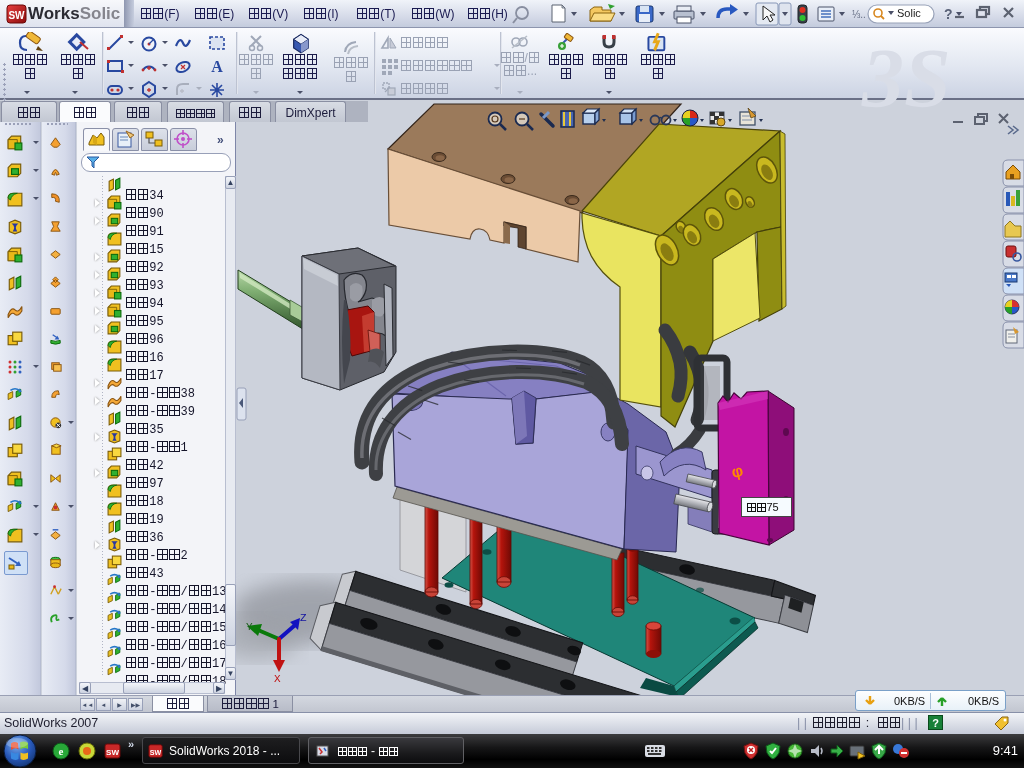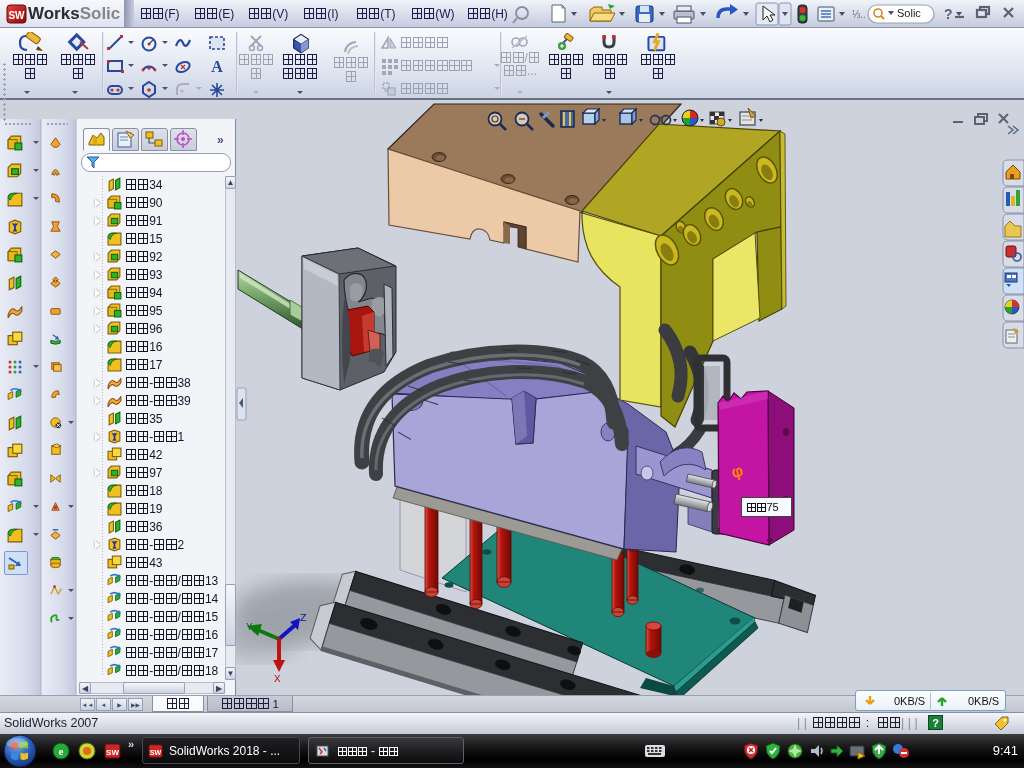--- a/index.html
+++ b/index.html
@@ -36,21 +36,21 @@
 #col1{position:absolute;left:0;top:17px;width:41px;height:576px;background:linear-gradient(90deg,#e8ecf5,#d5daea 70%,#c3c9dd);border-right:1px solid #b6bdd2;}
 #col2{position:absolute;left:42px;top:17px;width:34px;height:576px;background:linear-gradient(90deg,#e8ecf5,#d5daea 70%,#c3c9dd);border-right:1px solid #b6bdd2;}
 #tree{position:absolute;left:77px;top:17px;width:159px;height:576px;background:#f3f4f8;border-right:1px solid #7e86a8;}
 .grip{position:absolute;left:4px;top:3px;width:28px;height:5px;background-image:radial-gradient(circle,#9aa0b8 1px,transparent 1.2px);background-size:4px 4px;}
 
 .mtab{position:absolute;top:9px;width:27px;height:23px;border:1px solid #8a90a8;border-radius:3px 3px 0 0;background:linear-gradient(#dde1ea,#c8cdda);}
 .mtab.act{background:#f7f8fb;border-bottom-color:#f7f8fb;}
 #filterbox{position:absolute;left:4px;top:34px;width:150px;height:19px;background:#fff;border:1px solid #98a0b8;border-radius:9px;}
 
 .trow{position:absolute;left:4px;height:18px;font-size:12px;color:#15152a;white-space:nowrap;}
-.trow .txt{position:absolute;left:44px;top:2px;}
+.trow .txt{position:absolute;left:44px;top:13px;font-family:Liberation Mono, monospace;}
 .arr{position:absolute;left:14px;top:5px;width:0;height:0;border-top:4px solid transparent;border-bottom:4px solid transparent;border-left:5px solid #fff;filter:drop-shadow(0 0 1px #888);}
 
 .sb{position:absolute;background:#e7eaf1;border:1px solid #b8bed0;}
 .sbtn{position:absolute;background:linear-gradient(#f4f6fa,#ccd2e0);border:1px solid #98a0b8;border-radius:2px;font-size:8px;color:#33415e;text-align:center;line-height:11px;}
 
 #doctabs{position:absolute;left:0;top:695px;width:1024px;height:17px;background:linear-gradient(#d4d8e0,#c2c6d0);border-top:1px solid #9aa0b4;}
 .dtab{position:absolute;top:0;height:16px;font-size:11.5px;color:#1c1c3c;text-align:center;padding-top:2px;border:1px solid #8a8fa2;border-top:none;}
 
 #statusbar{position:absolute;left:0;top:712px;width:1024px;height:22px;background:linear-gradient(#f2f4f8,#c6cbd8);border-top:1px solid #8890a8;font-size:12.5px;color:#1c1c2c;}
 
@@ -132,20 +132,28 @@
       <svg style="position:absolute;left:952px;top:4px;" width="66" height="18" viewBox="0 0 66 18">
         <g stroke="#5c6270" stroke-width="2.2" fill="none">
           <line x1="3" y1="13" x2="12" y2="13"></line>
           <rect x="28" y="3" width="9" height="7" fill="#dfe3ee"></rect>
           <rect x="25" y="6" width="9" height="7" fill="#dfe3ee"></rect>
           <path d="M52,4 L61,13 M61,4 L52,13"></path>
         </g>
       </svg>
     </div>
 
+<div id="tabrow">
+      <div class="tab" style="left:1px;width:56px;"><i class="c"></i><i class="c"></i></div>
+      <div class="tab act" style="left:59px;width:52px;"><i class="c"></i><i class="c"></i></div>
+      <div class="tab" style="left:114px;width:48px;"><i class="c"></i><i class="c"></i></div>
+      <div class="tab" style="left:167px;width:57px;letter-spacing:0;"><i class="c cs"></i><i class="c cs"></i><i class="c cs"></i><i class="c cs"></i></div>
+      <div class="tab" style="left:229px;width:42px;"><i class="c"></i><i class="c"></i></div>
+      <div class="tab" style="left:275px;width:71px;">DimXpert</div>
+    </div>
 
 <div id="main">
 <svg id="vpsvg" width="1024" height="593" viewBox="0 102 1024 593">
 <defs>
 <linearGradient id="rodg" x1="0" y1="0" x2="0" y2="1">
             <stop offset="0" stop-color="#b8d8a8"></stop>
             <stop offset="0.35" stop-color="#7fae72"></stop>
             <stop offset="1" stop-color="#2e5229"></stop>
           </linearGradient>
 <linearGradient id="ping" x1="0" y1="0" x2="1" y2="0">
@@ -1004,20 +1012,21 @@
         <rect x="2.5" y="2" width="3.5" height="4" fill="#c03030"></rect>
         <rect x="12" y="2" width="3.5" height="4" fill="#c03030"></rect>
       </svg>
       <div class="tlbl" style="left:588px;top:25px;width:44px;"><i class="c"></i><i class="c"></i><i class="c"></i><br><i class="c"></i></div>
       <span class="dd" style="left:606px;top:63px;"></span>
       <svg style="position:absolute;left:646px;top:4px;" width="22" height="22" viewBox="0 0 18 18">
         <rect x="2" y="4" width="13" height="11" rx="1" fill="#d8e4f4" stroke="#2848a0" stroke-width="1.6"></rect>
         <path d="M10,1 L7,8 L10,8 L7,15" fill="none" stroke="#e8a818" stroke-width="2.4"></path>
       </svg>
       <div class="tlbl" style="left:634px;top:25px;width:48px;"><i class="c"></i><i class="c"></i><i class="c"></i><br><i class="c"></i></div>
+      <div style="position:absolute;left:862px;top:2px;font-size:84px;font-style:italic;font-weight:bold;color:#d9dde7;font-family:'Liberation Serif',serif;">3S</div>
     </div>
 
 <div id="taskbar">
       <svg style="position:absolute;left:2px;top:0px;" width="36" height="34" viewBox="0 0 36 34">
         <defs>
           <radialGradient id="orb" cx="0.4" cy="0.3" r="0.8">
             <stop offset="0" stop-color="#7ab0f0"></stop>
             <stop offset="0.55" stop-color="#2858b8"></stop>
             <stop offset="1" stop-color="#103068"></stop>
           </radialGradient>

